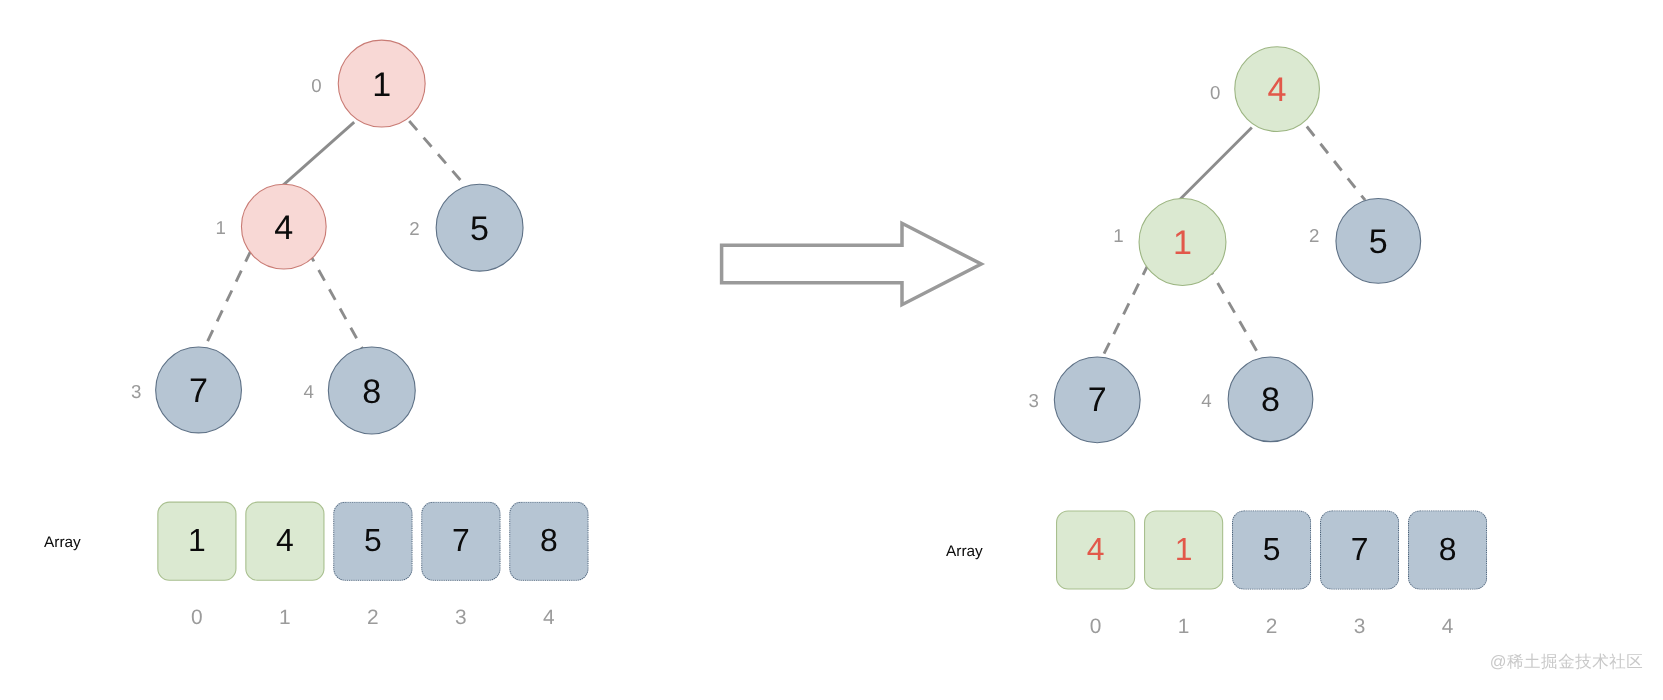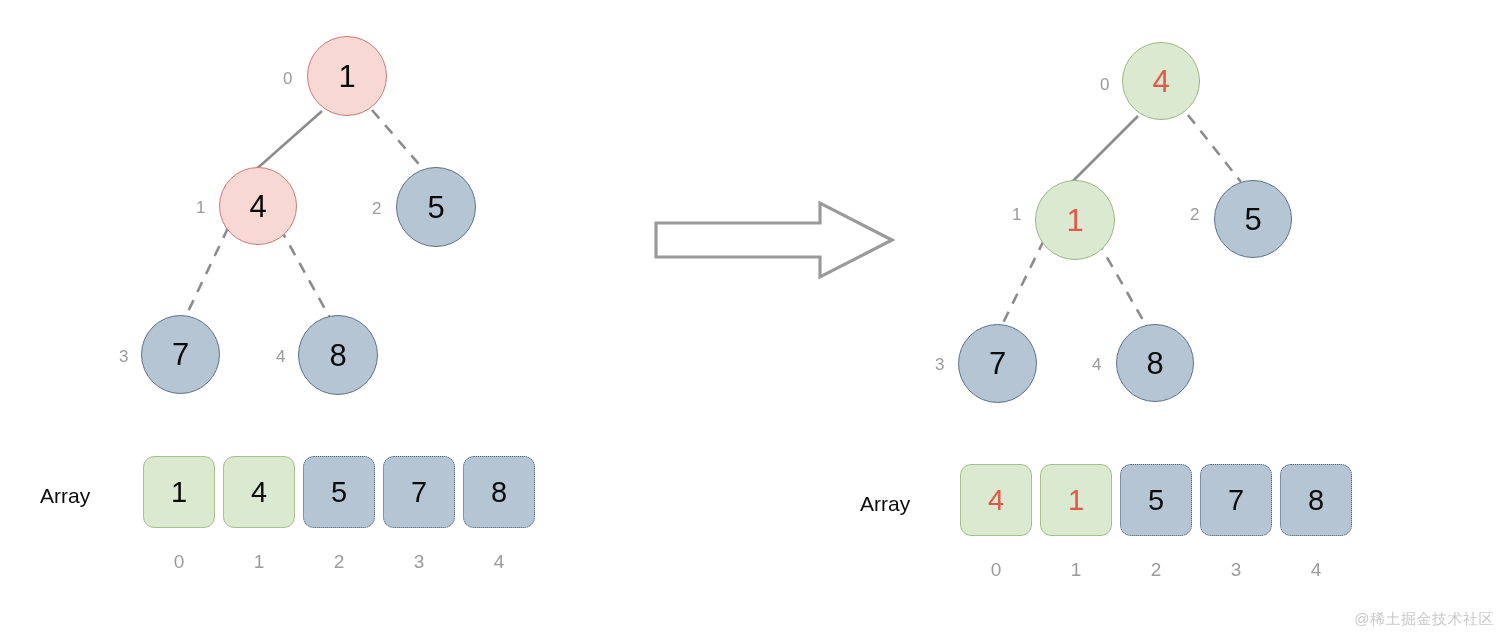--- a/index.html
+++ b/index.html
@@ -79,21 +79,21 @@
     width: 250px;
     height: 90px;
   }
 
   
   .array-block {
     position: absolute;
   }
   .array-label {
     position: absolute;
-    font-size: 21px;
+    font-size: 14px;
     color: #0b0b0b;
     line-height: 1;
   }
   .cells {
     position: absolute;
     display: flex;
     gap: 8px;
   }
   .cell {
     width: 72px;
@@ -131,21 +131,21 @@
     text-align: center;
     font-size: 19px;
     color: #9b9b9b;
     line-height: 1;
   }
 
   
   .watermark {
     position: absolute;
     right: 18px;
-    bottom: 10px;
+    bottom: 27px;
     font-size: 15px;
     color: #c9c9c9;
     letter-spacing: 0.5px;
     line-height: 1;
     white-space: nowrap;
   }
 </style>
 </head>
 <body>
 

